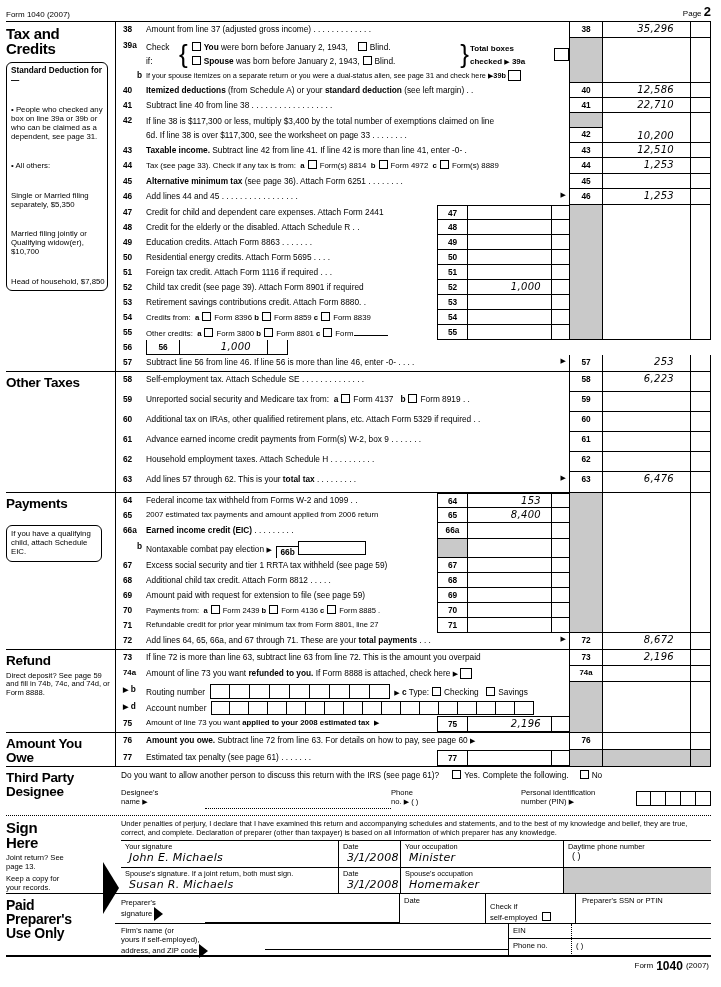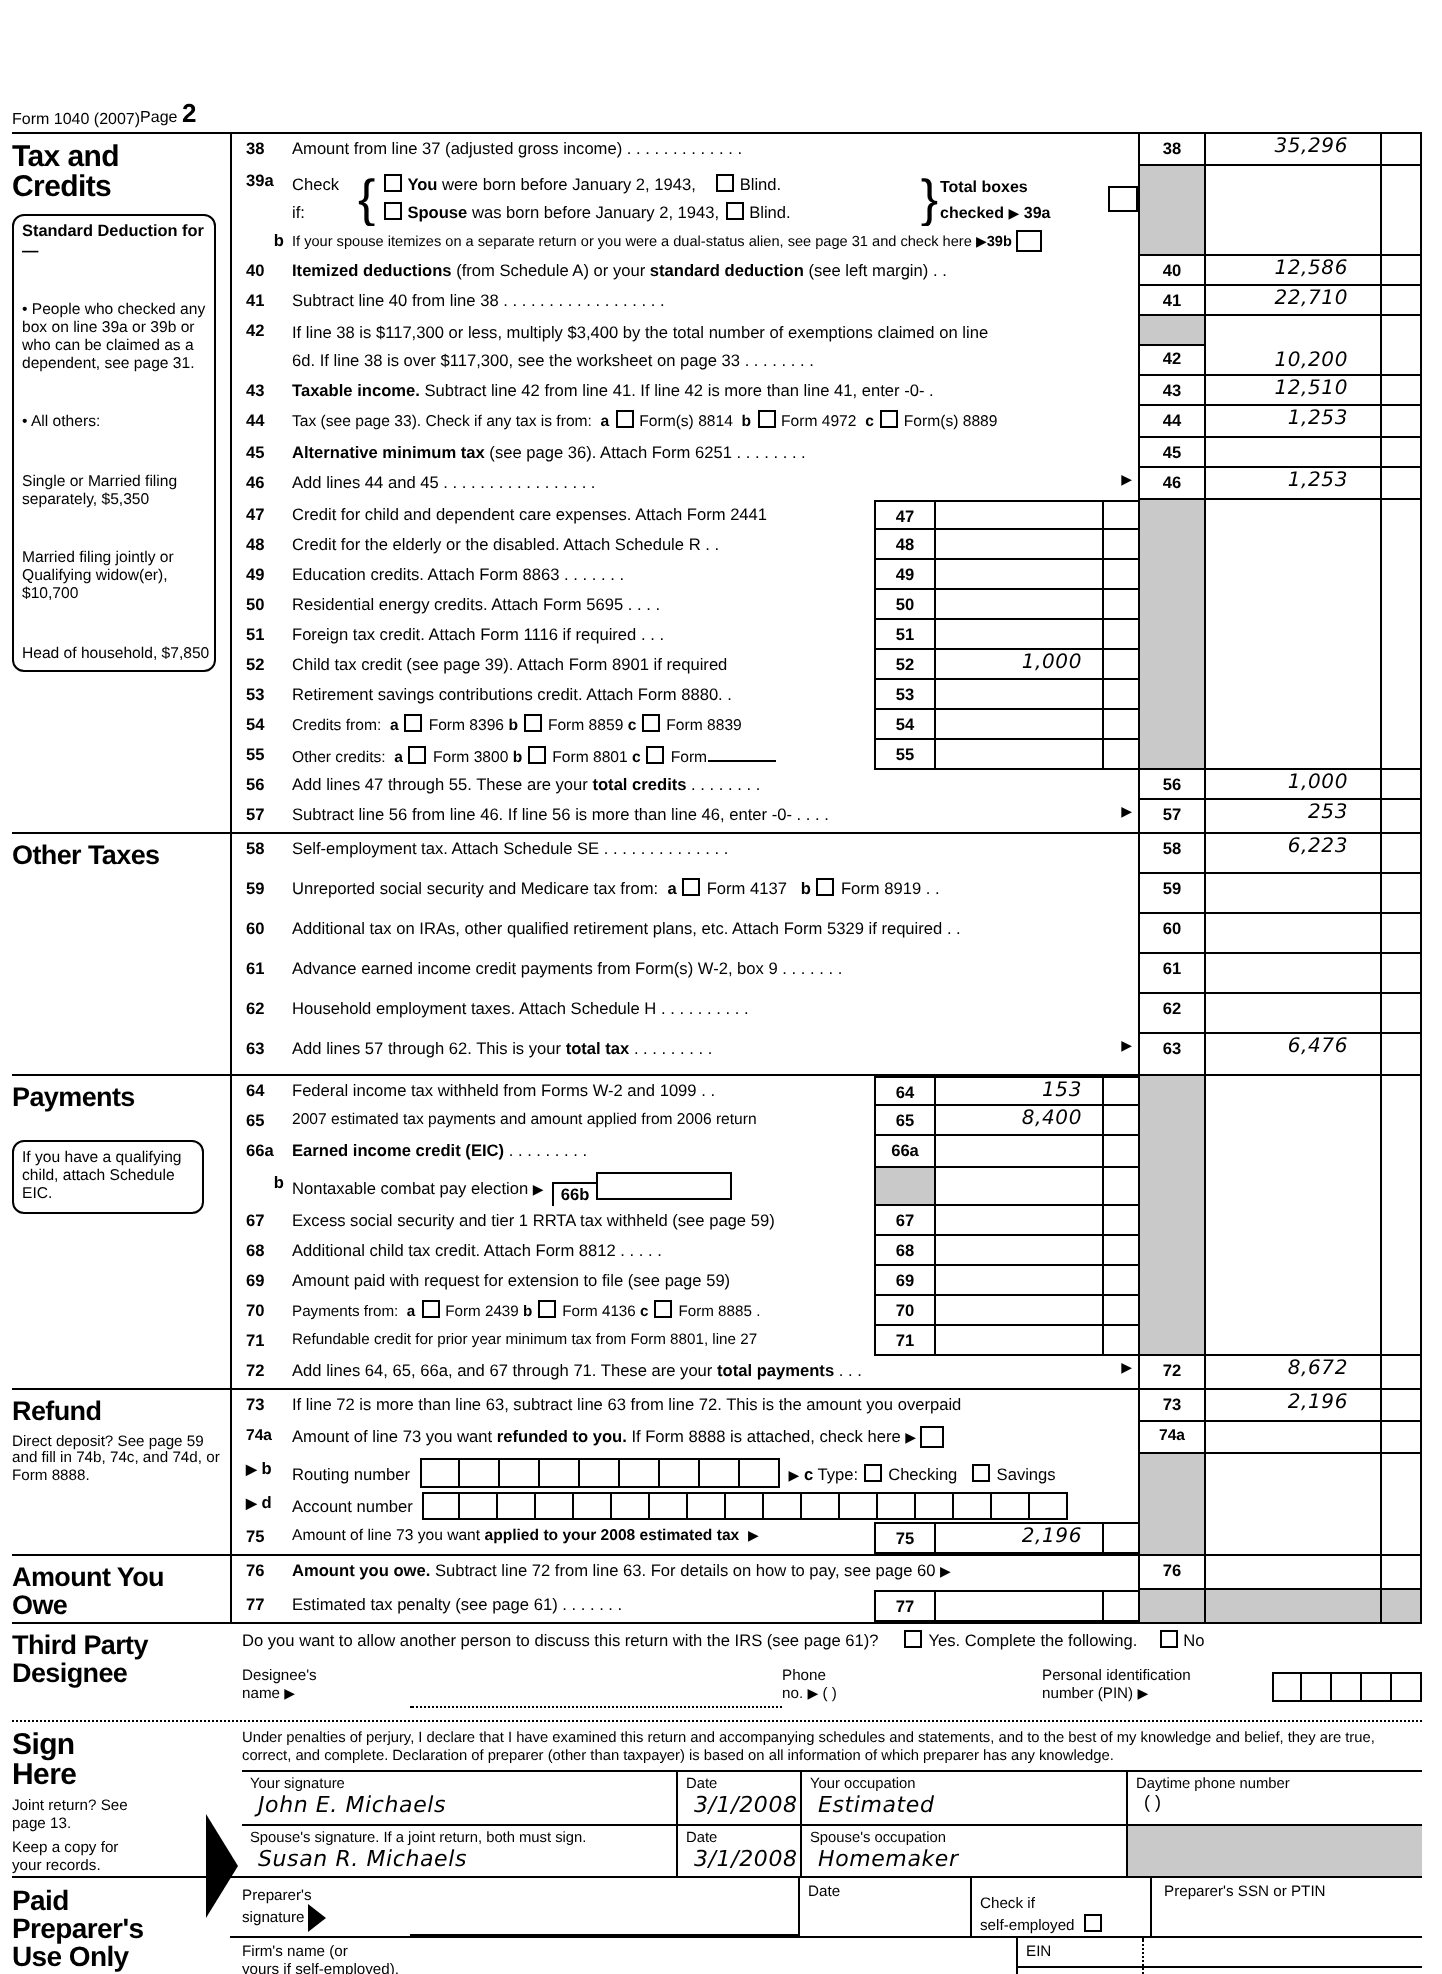--- a/index.html
+++ b/index.html
@@ -1,21 +1,21 @@
 <!DOCTYPE html>
 <html><head>
 <meta charset="utf-8">
 <style>
   * { box-sizing: border-box; margin:0; padding:0; }
   html,body { background:#fff; }
   body { font-family:"Liberation Sans", sans-serif; color:#000; }
   #page { position:relative; width:721px; height:987px; background:#fff; padding:4px 10px 0 6px; overflow:hidden; }
 
   
-  .hdr { display:flex; align-items:flex-end; height:18px; border-bottom:1.5px solid #000; padding-bottom:2px;margin-top:45px; }
+  .hdr { display:flex; justify-content:space-between; align-items:flex-end; height:18px; border-bottom:1.5px solid #000; padding-bottom:2px; }
   .hdr .fid { font-size:8px; }
   .hdr .pg { font-size:8px; }
   .hdr .pg b { font-size:13px; }
 
   
   .sec { display:flex; width:705px; }
   .sec.bt { border-top:1.5px solid #000; }
   .sec.btd { border-top:1.5px dotted #000; }
   .side { width:109px; flex:none; position:relative; padding:2px 3px 0 0; }
   .main { flex:1; border-left:1px solid #000; position:relative; }
@@ -310,21 +310,20 @@
         <div class="desc sm" style="font-size:7.8px;"><span>Other credits:</span>&nbsp;&nbsp;<span class="cbk">a</span><span class="cb"></span><span>Form 3800</span> <span class="cbk">b</span><span class="cb"></span><span>Form 8801</span> <span class="cbk">c</span><span class="cb"></span><span>Form</span><span class="ublank"></span></div>
         <div class="ino">55</div>
         <div class="iamt hw"></div>
         <div class="icent"></div>
         <div class="rno gy"></div>
           <div class="ramt"></div>
           <div class="rcent"></div>
       </div>
       <div class="row h15">
         <div class="lno">56</div>
-        <div class="desc"><span>Add lines 47 through 55. These are your </span><span class="bd">total credits</span><span>   .    .    .    .    .    .    .    .</span></div>
         <div class="rno">56</div>
         <div class="ramt hw">1,000</div>
         <div class="rcent"></div>
       </div>
       <div class="row h16">
         <div class="lno">57</div>
         <div class="desc"><span>Subtract line 56 from line 46. If line 56 is more than line 46, enter -0-</span><span>  .    .    .    .</span><span class="earw">▶</span></div>
         <div class="rno nb">57</div>
         <div class="ramt nb hw">253</div>
         <div class="rcent nb"></div>
@@ -632,21 +631,21 @@
           <div class="c1">
               <span class="flab">Your signature</span>
               <span class="fval hw" style="font-size:11px;">John E. Michaels</span>
             </div>
           <div class="c2">
               <span class="flab">Date</span>
               <span class="fval hw" style="font-size:11px;">3/1/2008</span>
             </div>
           <div class="c3">
               <span class="flab">Your occupation</span>
-              <span class="fval hw" style="font-size:11px;">Estimated</span>
+              <span class="fval hw" style="font-size:11px;">Minister</span>
             </div>
           <div class="c4">
               <span class="flab">Daytime phone number</span>
               <span class="fval" style="font-size:9px;">(        )</span>
             </div>
         </div>
         <div class="sigrow b">
           <div class="c1">
               <span class="flab">Spouse's signature. If a joint return, both must sign.</span>
               <span class="fval hw" style="font-size:11px;">Susan R. Michaels</span>

